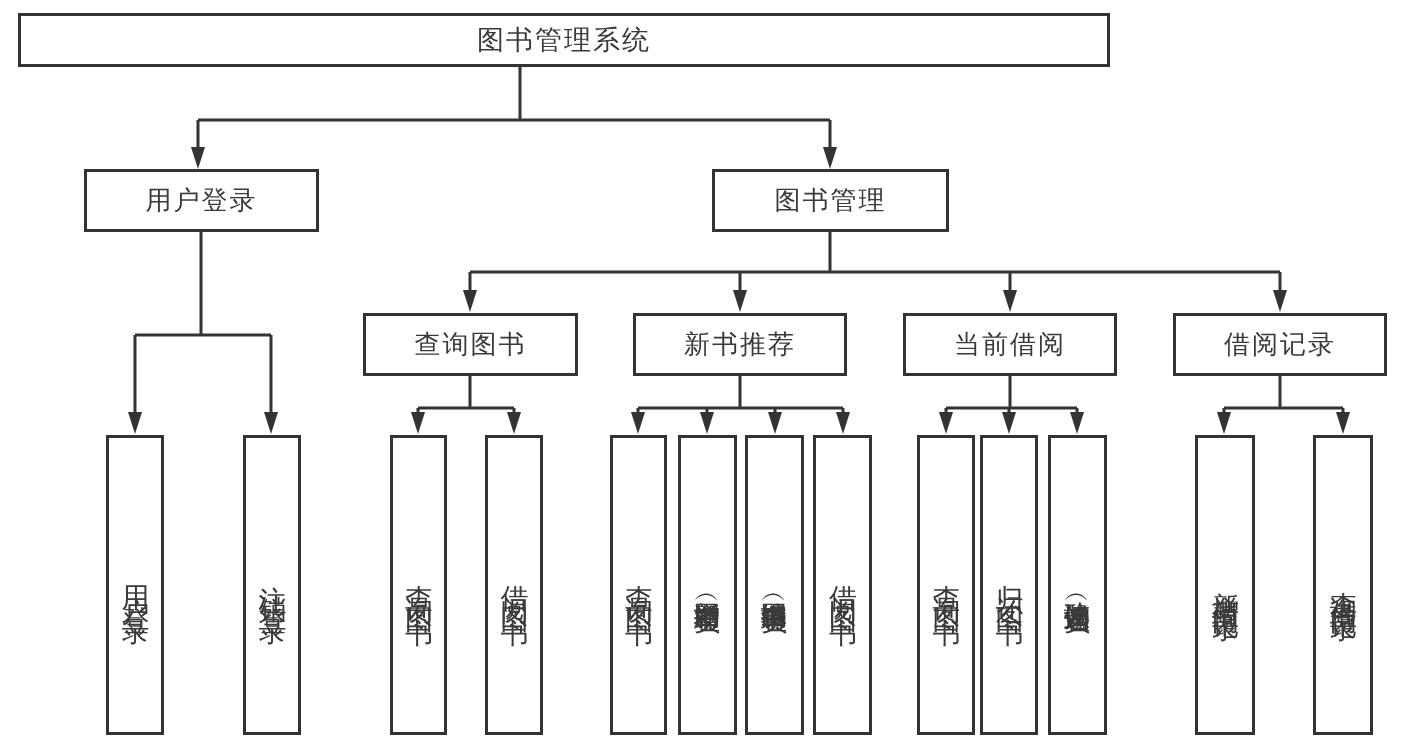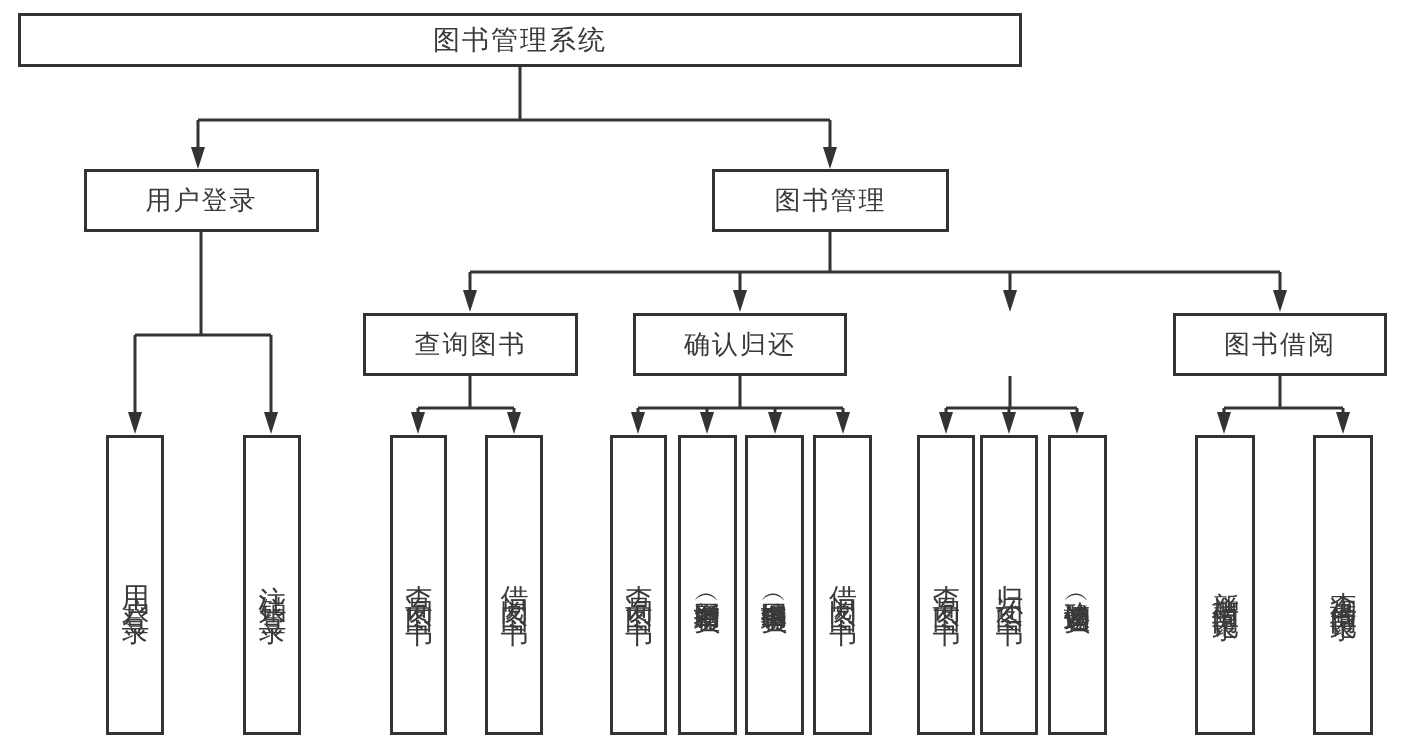--- a/index.html
+++ b/index.html
@@ -91,39 +91,42 @@
       <polygon points="768,412 782,412 775,434"></polygon>
       <polygon points="836,412 850,412 843,434"></polygon>
       <polygon points="939,412 953,412 946,434"></polygon>
       <polygon points="1002,412 1016,412 1009,434"></polygon>
       <polygon points="1070,412 1084,412 1077,434"></polygon>
       <polygon points="1217,412 1231,412 1224,434"></polygon>
       <polygon points="1336,412 1350,412 1343,434"></polygon>
     </g>
   </svg>
 
-  <div class="node hbox root-box" style="left:18px; top:13px; width:1004px; height:54px;">
+  <div class="node hbox root-box" style="left:18px; top:13px; width:1092px; height:54px;">
     <span>图书管理系统</span>
   </div>
 
   <div class="node hbox" style="left:84px; top:169px; width:235px; height:63px;">
     <span>用户登录</span>
   </div>
   <div class="node hbox" style="left:712px; top:169px; width:237px; height:63px;">
     <span>图书管理</span>
   </div>
 
   <div class="node hbox" style="left:363px; top:313px; width:215px; height:63px;">
     <span>查询图书</span>
   </div>
   <div class="node hbox" style="left:633px; top:313px; width:214px; height:63px;">
-    <span>确认归还</span>
+    <span>新书推荐</span>
+  </div>
+  <div class="node hbox" style="left:903px; top:313px; width:214px; height:63px;">
+    <span>当前借阅</span>
   </div>
   <div class="node hbox" style="left:1173px; top:313px; width:214px; height:63px;">
-    <span>图书借阅</span>
+    <span>借阅记录</span>
   </div>
 
   <div class="node vbox ls-lg" style="left:106px; top:435px; width:58px; height:300px;">
     <span>用户登录</span>
   </div>
   <div class="node vbox ls-lg" style="left:243px; top:435px; width:58px; height:300px;">
     <span>注销登录</span>
   </div>
 
   <div class="node vbox ls-lg" style="left:390px; top:435px; width:57px; height:300px;">

